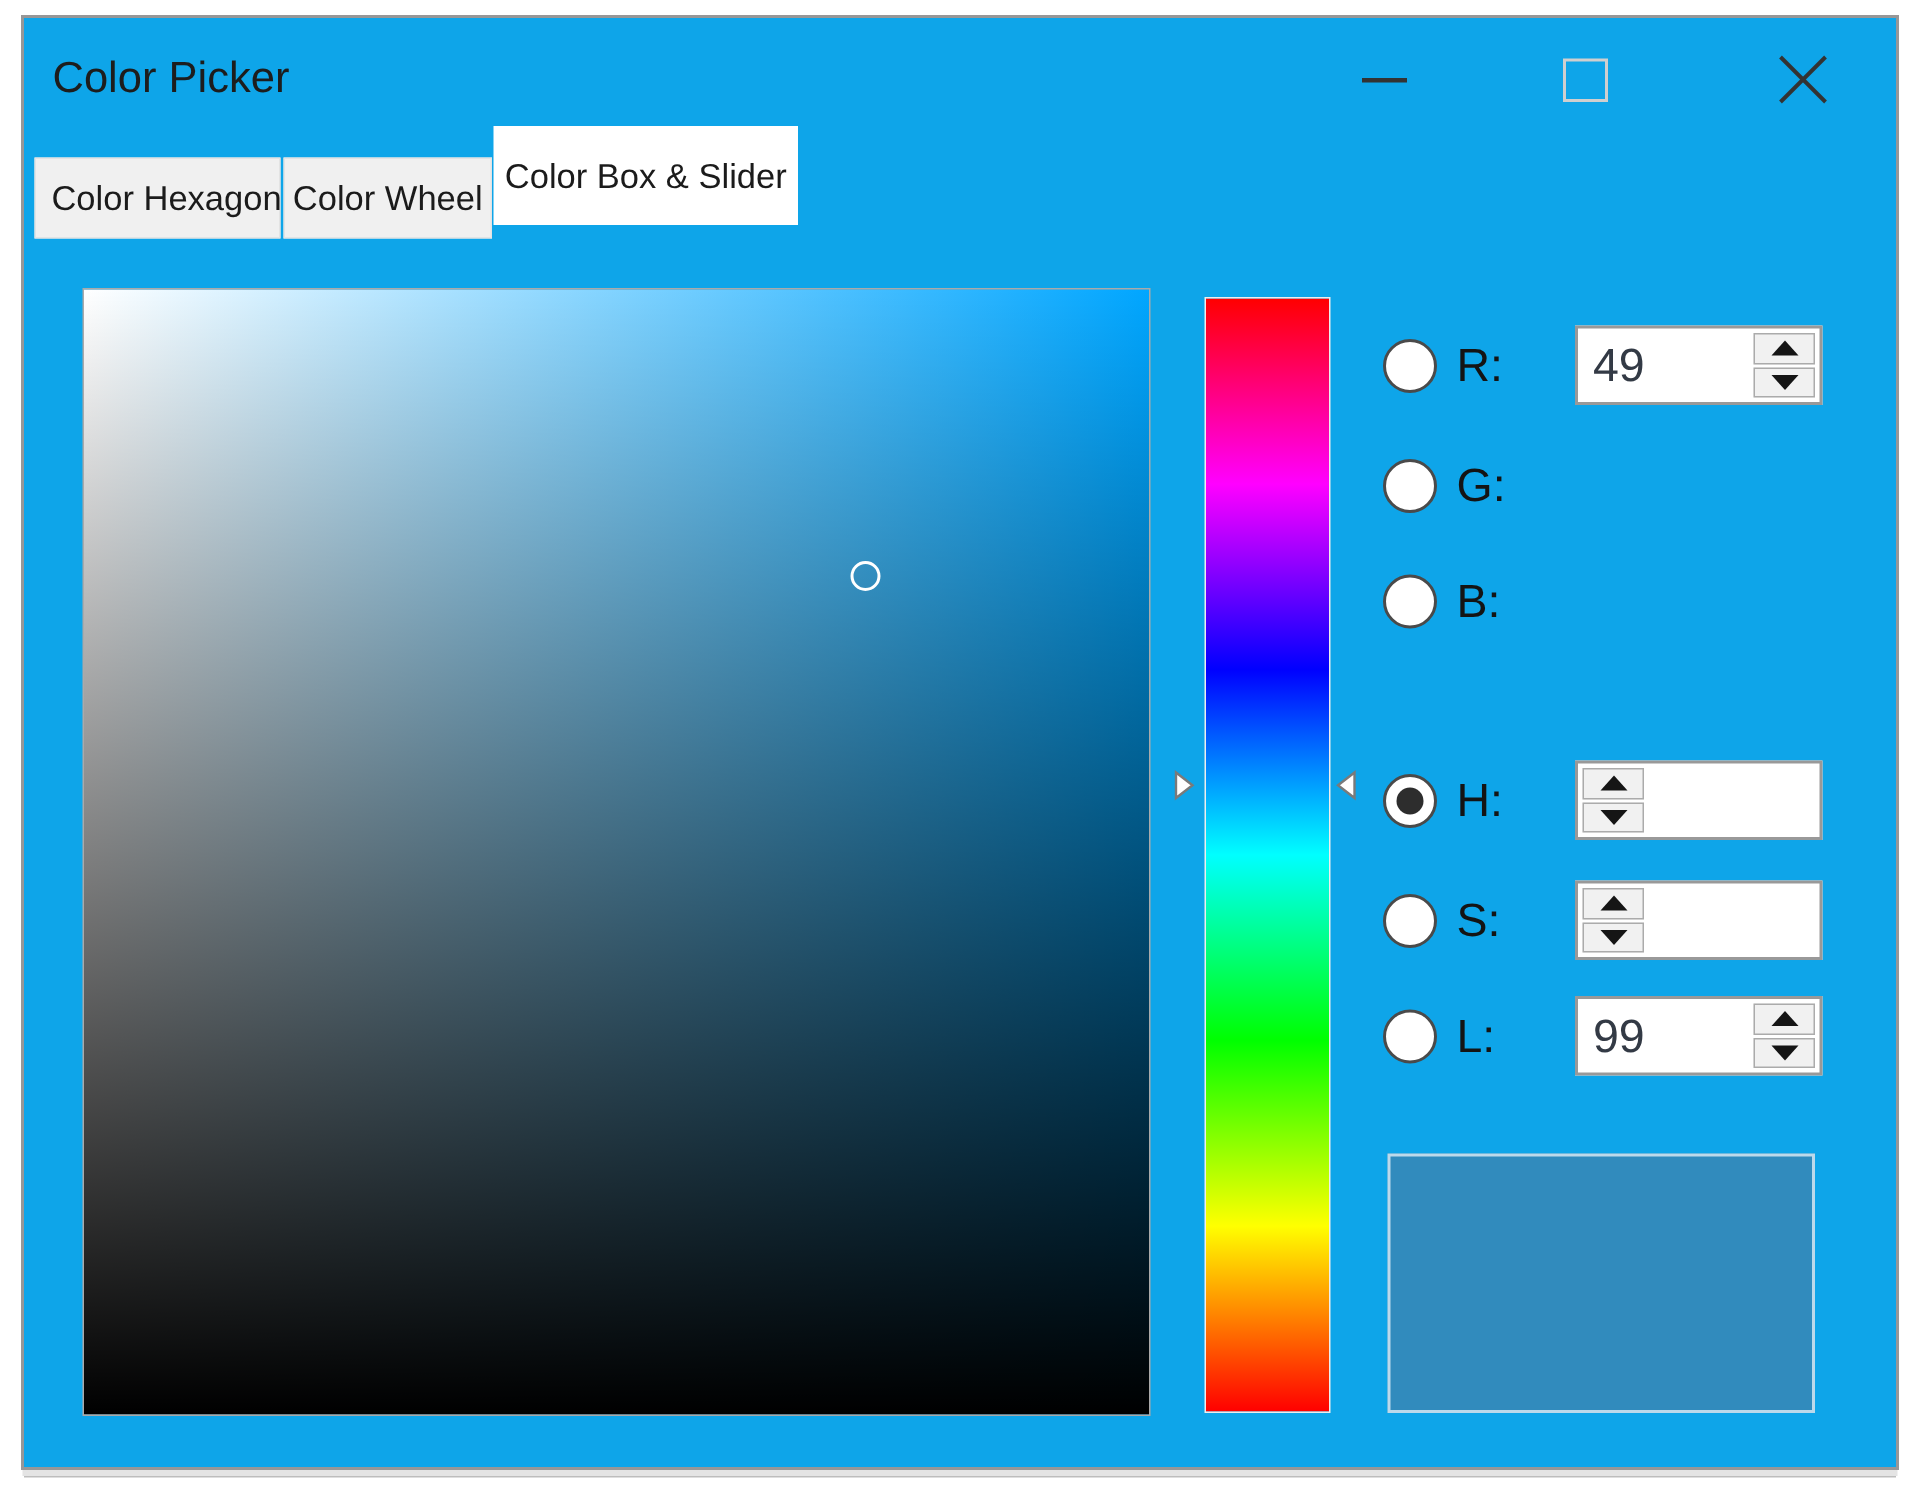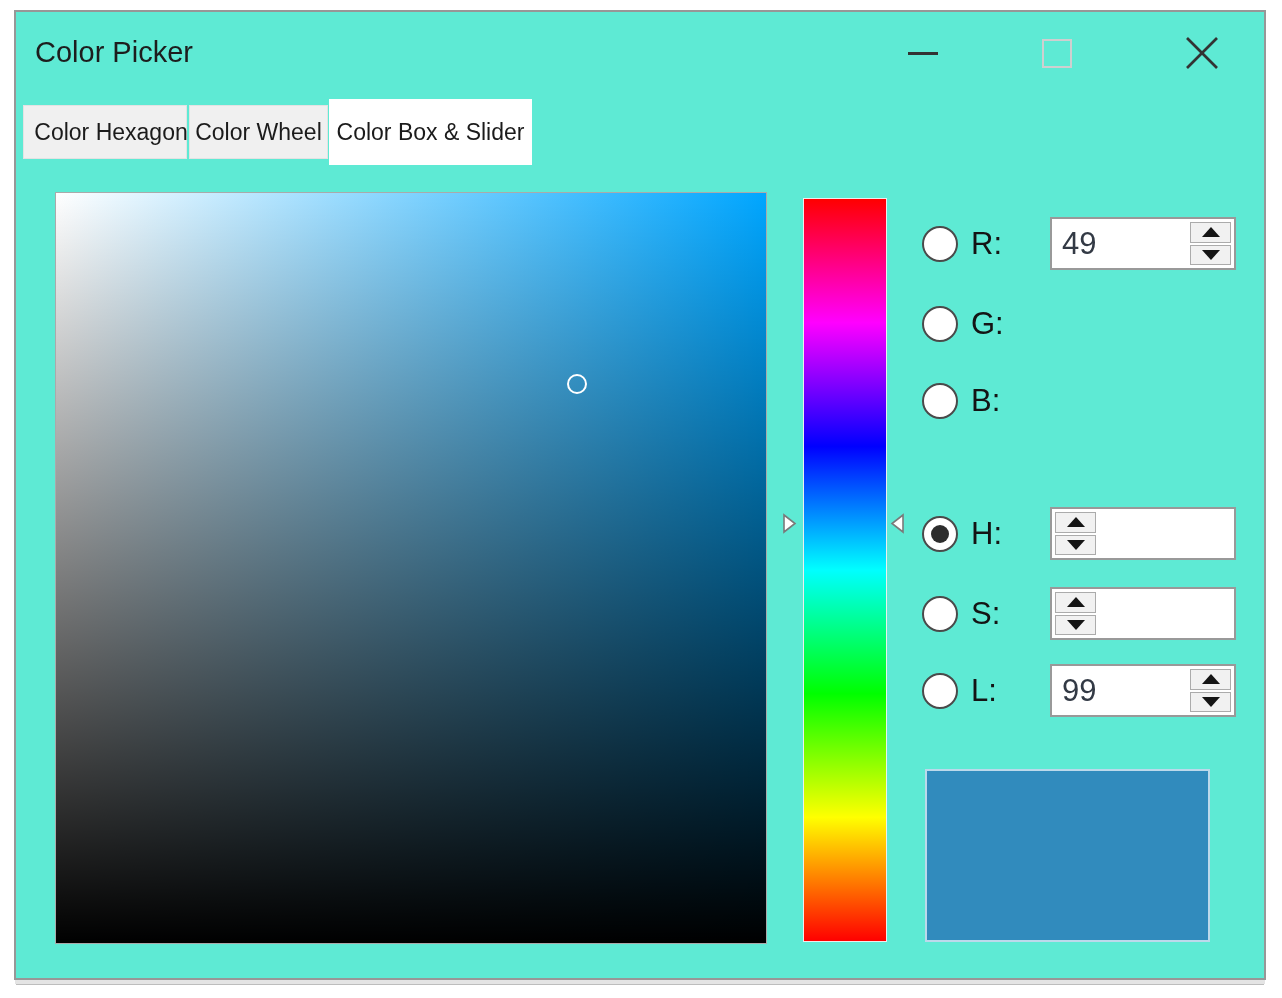--- a/index.html
+++ b/index.html
@@ -1,54 +1,54 @@
 <!DOCTYPE html>
 <html><head>
 <meta charset="utf-8">
 <style>
   html,body{margin:0;padding:0;width:1282px;height:998px;background:#fff;overflow:hidden;
     font-family:"Liberation Sans", sans-serif;}
-  .window{position:absolute;left:14px;top:10px;width:1252px;height:970px;background:#5eead4;
+  .window{position:absolute;left:14px;top:10px;width:1252px;height:970px;background:#0ea5e9;
     border:2px solid #979797;box-sizing:border-box;
     box-shadow:0 5px 0 -1px #e4e4e4, 0 7px 0 -2px #bdbdbd;}
   
   .titlebar{position:absolute;left:0;top:0;width:100%;height:80px;}
   .title{position:absolute;left:19px;top:24px;font-size:29px;color:#1d1d1d;white-space:nowrap;}
   .win-btn{position:absolute;top:12px;width:64px;height:58px;display:flex;align-items:center;
     justify-content:center;cursor:default;}
   .btn-min{left:875px;} .btn-max{left:1009px;} .btn-close{left:1154px;}
   .min-glyph{width:30px;height:3px;background:#333;}
   .max-glyph{width:26px;height:25px;border:2px solid #cfcfcf;background:transparent;}
   
   .tab{position:absolute;box-sizing:border-box;display:flex;align-items:center;justify-content:center;
     font-size:23px;color:#1b1b1b;white-space:nowrap;}
   .tab.inactive{top:93px;height:54px;background:#f0f0f0;border:1px solid #e3e3e3;}
   .tab-1{left:7px;width:164px;padding-left:12px;}
   .tab-2{left:173px;width:139px;}
-  .tab.active{top:87px;height:66px;background:#fff;left:313px;width:203px;}
+  .tab.active{top:72px;height:66px;background:#fff;left:313px;width:203px;}
   
   .color-box{position:absolute;left:39px;top:180px;width:712px;height:752px;
     border:1px solid #aaa;box-sizing:border-box;}
   .box-marker{position:absolute;left:551px;top:362px;width:20px;height:20px;border:2.5px solid #fff;
     border-radius:50%;box-sizing:border-box;background:transparent;}
   
   .hue-slider{position:absolute;left:787px;top:186px;width:84px;height:744px;
     border:1px solid #eee;box-sizing:border-box;}
   .slider-arrow{position:absolute;top:501px;width:16px;height:21px;}
   .arrow-left{left:766px;} .arrow-right{left:873px;}
   
   .row{position:absolute;left:906px;width:293px;height:53px;display:flex;align-items:center;}
   .row-r{top:205px;} .row-g{top:285px;} .row-b{top:362px;}
   .row-h{top:495px;} .row-s{top:575px;} .row-l{top:652px;}
   .radio{width:36px;height:36px;border:2.5px solid #4a4a4a;border-radius:50%;box-sizing:border-box;
     background:#fff;position:relative;flex:0 0 auto;}
   .radio.checked::after{content:"";position:absolute;left:50%;top:50%;width:18px;height:18px;
     margin:-9px 0 0 -9px;border-radius:50%;background:#2d2d2d;}
   .chan-label{margin-left:13px;font-size:31px;color:#141414;flex:0 0 auto;}
-  .spinbox{position:absolute;left:128px;top:0;width:186px;height:53px;background:#fff;
+  .spinbox{position:absolute;left:128px;top:0;width:165px;height:53px;background:#fff;
     border:2px solid #999;box-sizing:border-box;display:flex;text-align:right;}
   .spin-value{flex:1;font-size:31px;color:#333a45;padding-left:10px;display:flex;align-items:center;}
   .spin-btns{width:47px;display:flex;flex-direction:column;padding:3px;gap:2px;box-sizing:border-box;}
   .spin-btn{flex:1;background:#f1f1f1;border:1px solid #ababab;display:flex;align-items:center;
     justify-content:center;box-sizing:border-box;}
   .tri{width:0;height:0;}
   .tri-up{border-left:9px solid transparent;border-right:9px solid transparent;
     border-bottom:10px solid #151515;}
   .tri-down{border-left:9px solid transparent;border-right:9px solid transparent;
     border-top:10px solid #151515;}

